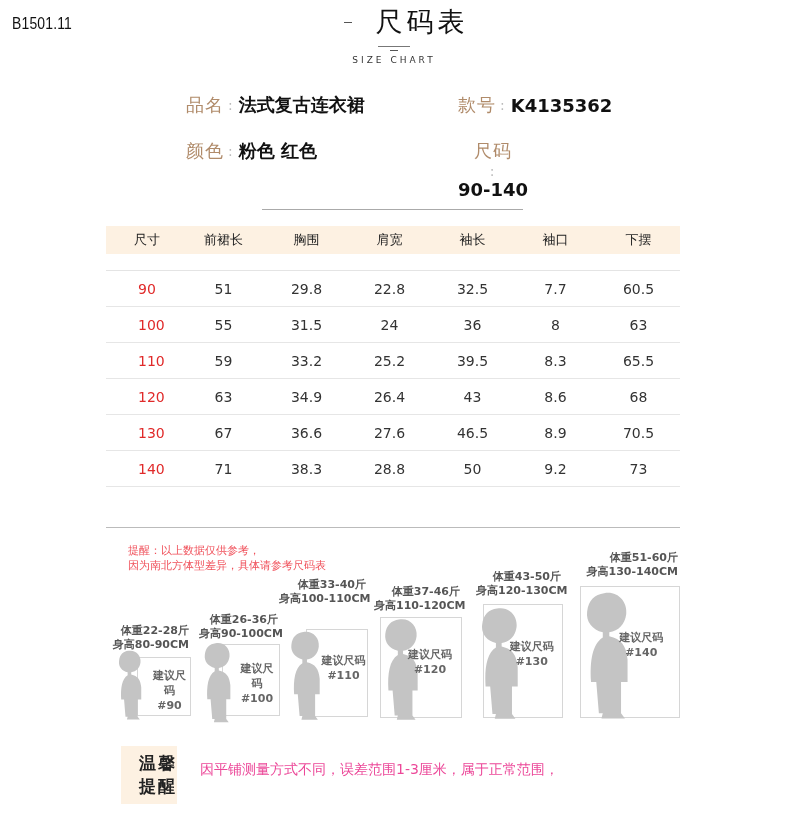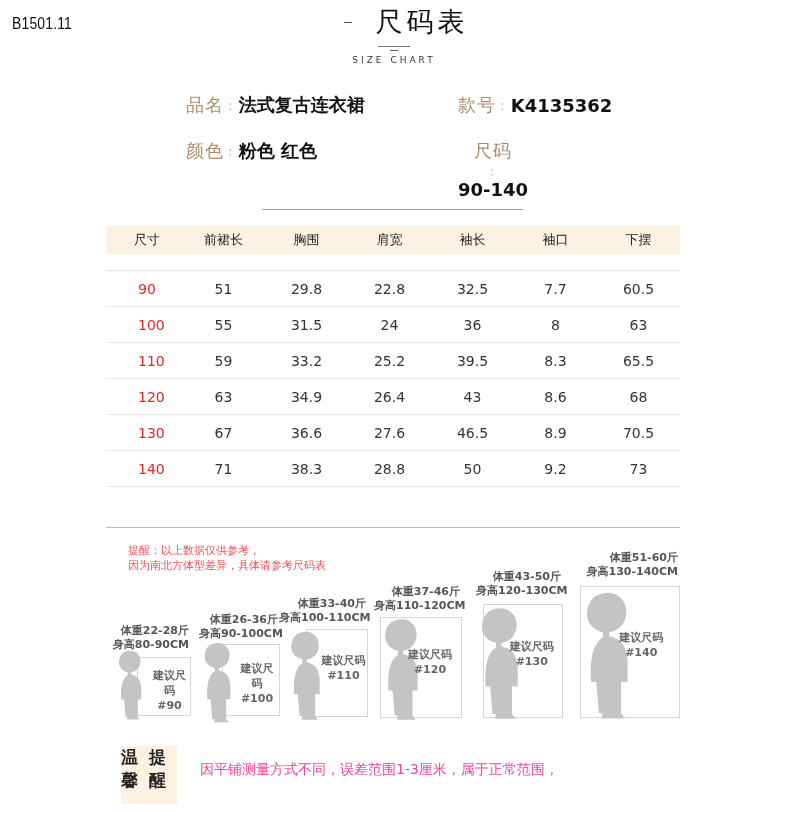--- a/index.html
+++ b/index.html
@@ -35,21 +35,21 @@
   .sep-mid { left:106px; top:527px; width:574px; height:1px; background:#bbb; }
 
   .note { left:128px; top:543px; font-size:11px; line-height:15px; color:#f0505a; }
 
   .kid { position:absolute; }
   .kid .spec { position:absolute; font-size:11px; color:#555; text-align:right; line-height:14px; white-space:nowrap; font-weight:bold; }
   .kid .box { position:absolute; border:1.5px solid #d6d6d6; background:#fff; }
   .kid .rec { position:absolute; font-size:11px; color:#666; text-align:center; line-height:15px; font-weight:bold; }
   .kid svg { position:absolute; }
 
-  .tip-badge { left:121px; top:746px; width:56px; height:58px; background:#fdf1e2; display:flex; justify-content:center; align-items:flex-start; font-size:17px; font-weight:bold; line-height:23px; color:#222; letter-spacing:2px; }
+  .tip-badge { left:121px; top:746px; width:56px; height:58px; background:#fdf1e2; display:flex; flex-direction:column; justify-content:center; align-items:flex-end; font-size:17px; font-weight:bold; line-height:23px; color:#222; letter-spacing:2px; }
   .tip-text { left:200px; top:758px; font-size:14px; line-height:22px; color:#ec4899; }
 </style>
 </head>
 <body>
 
 <div class="abs code">B1501.11</div>
 
 <div class="abs title-wrap">
   <span class="title-dash"></span><span class="title">尺码表</span><span class="title-dash"></span>
 </div>
@@ -182,21 +182,21 @@
     <div class="rec" style="left:236px;top:660.5px;width:42px">
       <div>建议尺码</div>
       <div>#100</div>
     </div>
     </div>
     <div class="kid" style="left: 0px; top: 0px;">
     <div class="box" style="left:306px;top:629px;width:60px;height:86px"></div>
     <svg style="left:285px;top:628px" width="42" height="94" viewBox="0 0 46 102">
         <path d="M20 4 C30 2 38 10 37 20 C36 28 31 33 24 34 L24 37 C33 39 37 44 38 55 L38 72 L33 72 L33 96 L36 100 L18 100 L19 96 L16 96 L14 72 L10 72 C9 56 11 43 19 38 L19 34 C11 32 6 26 7 18 C8 9 13 5 20 4 Z" fill="#c4c4c4"></path>
       </svg>
-    <div class="spec" style="left:279px;top:597px;width:87px">
+    <div class="spec" style="left:279px;top:578px;width:87px">
       <div>体重33-40斤</div>
       <div>身高100-110CM</div>
     </div>
     <div class="rec" style="left:321px;top:652.7px;width:45px">
       <div>建议尺码</div>
       <div>#110</div>
     </div>
     </div>
     <div class="kid" style="left: 0px; top: 0px;">
     <div class="box" style="left:380px;top:617px;width:80px;height:99px"></div>

